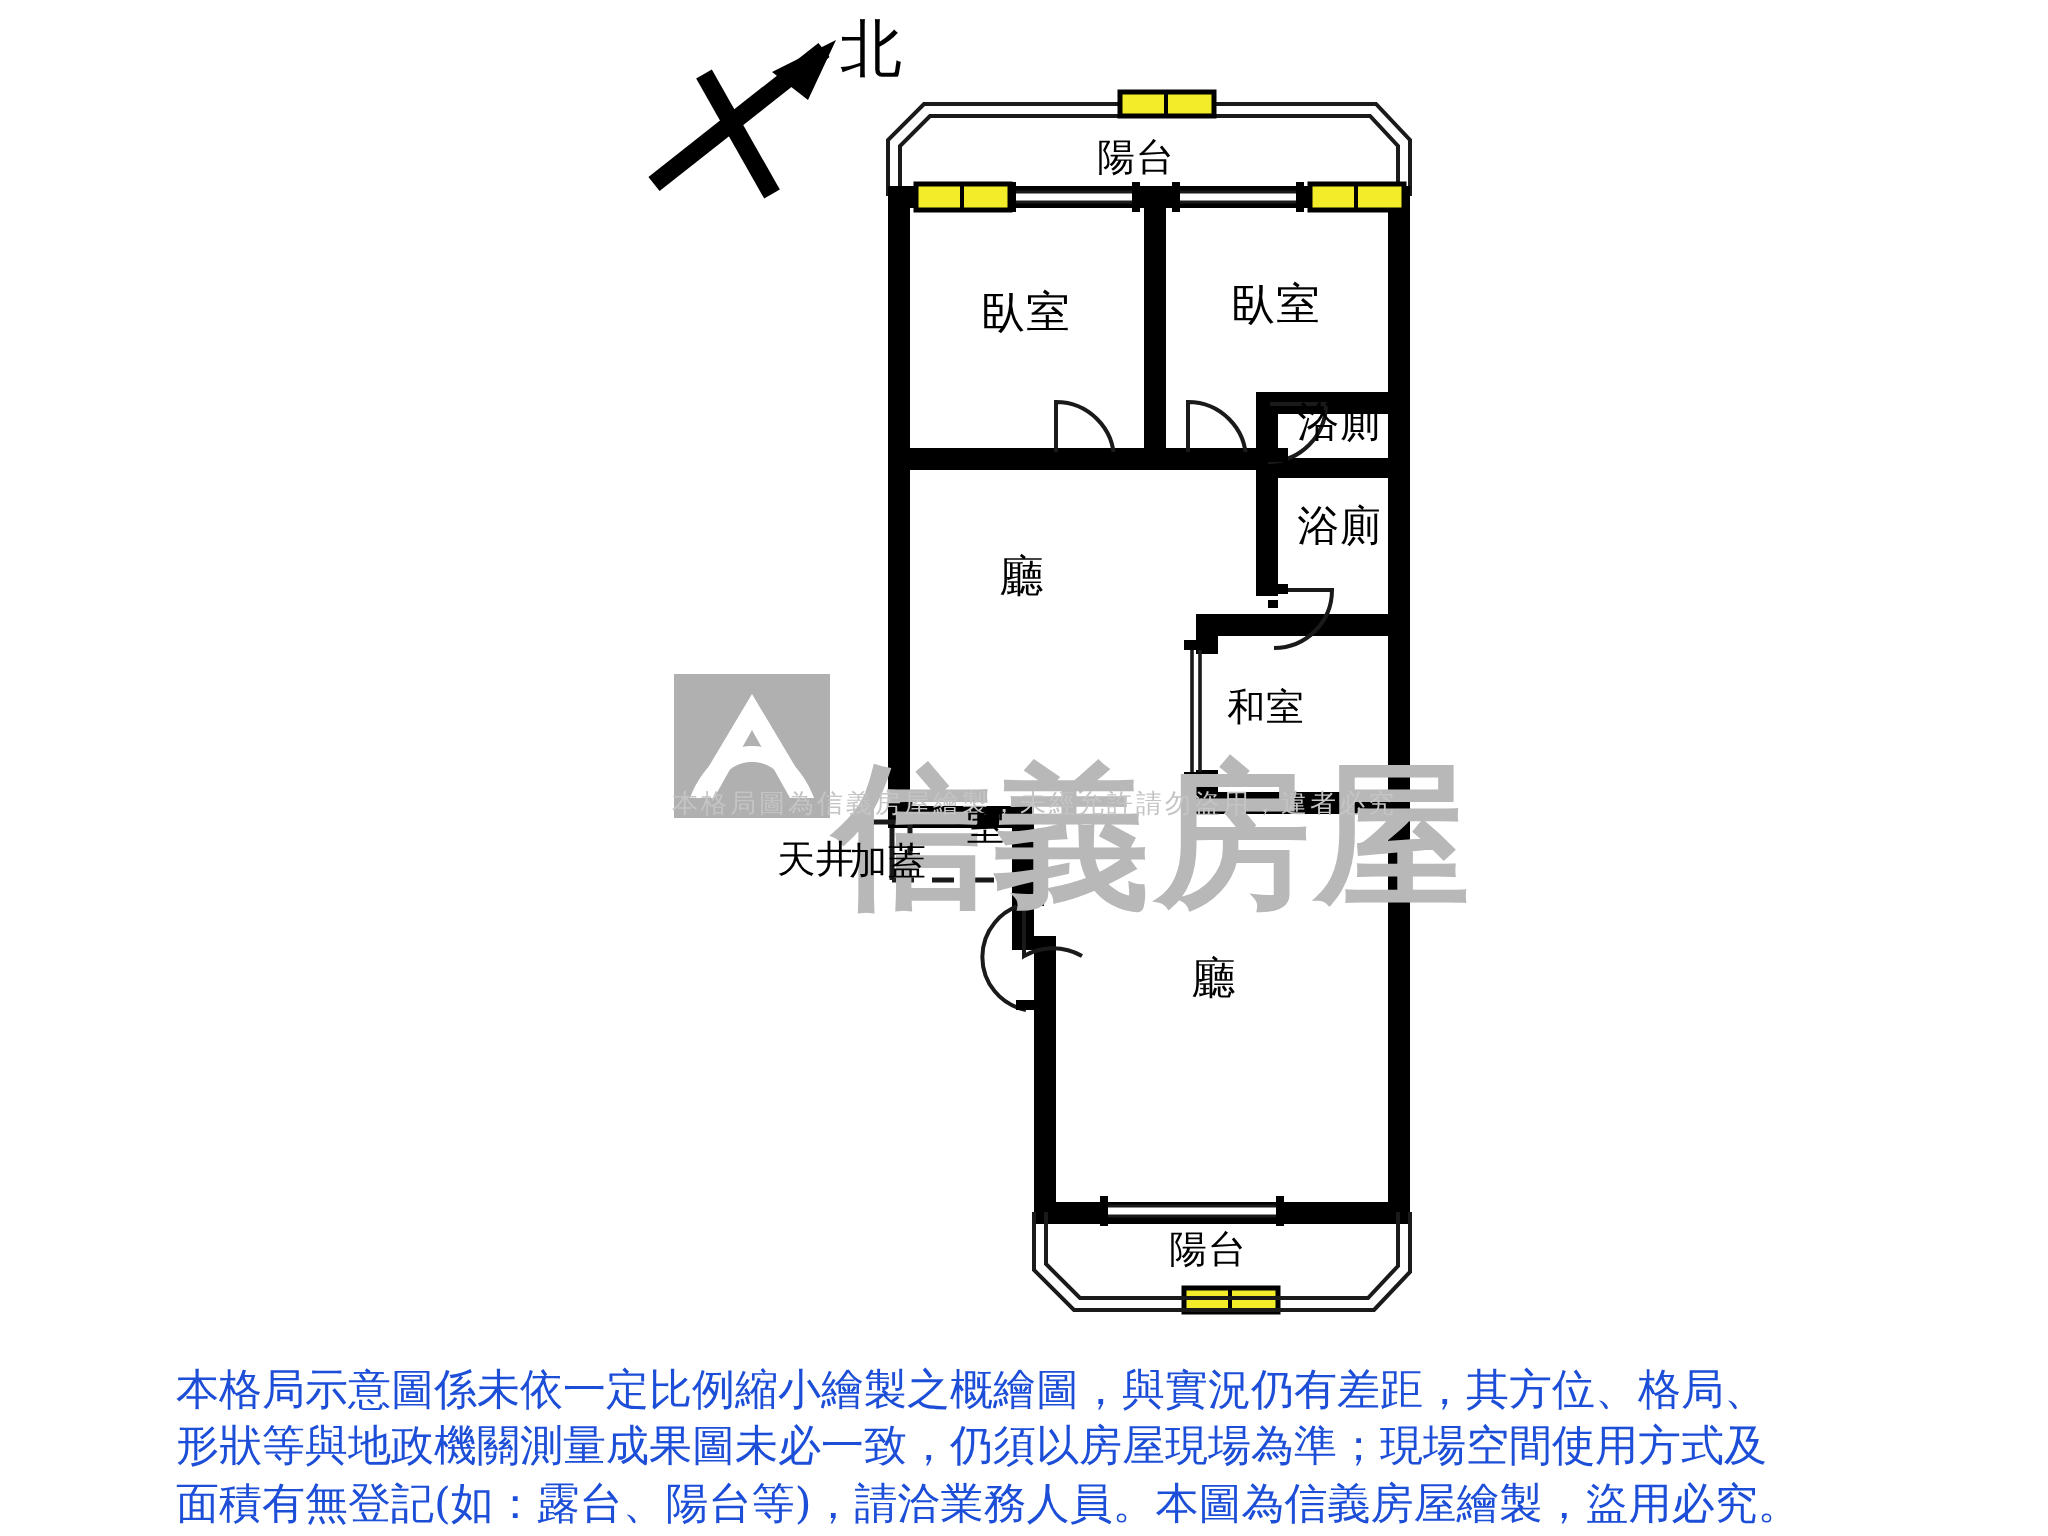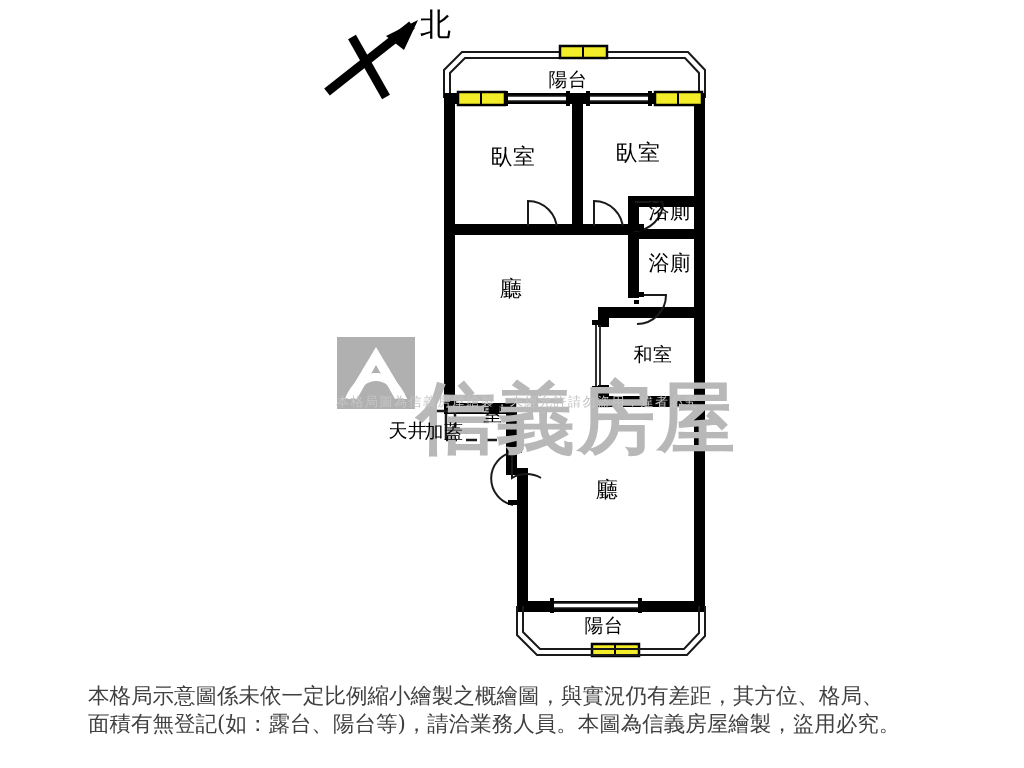--- a/index.html
+++ b/index.html
@@ -79,21 +79,21 @@
     letter-spacing: 1.5px;
     white-space: nowrap;
   }
   .footer-note {
     position: absolute;
     left: 88px;
     top: 682px;
     width: 856px;
     font-size: 21.5px;
     line-height: 1.32;
-    color: #404040;
+    color: #1d4ed8;
     font-family: "DejaVu Serif", "Liberation Serif", serif;
     text-align: left;
     letter-spacing: 0px;
   }
   .footer-note div { white-space: nowrap; }
 </style>
 </head>
 <body>
 
 <div id="plan-root">
@@ -242,31 +242,32 @@
     <div class="wm-sub">本格局圖為信義房屋繪製，未經允許請勿盜用，違者必究</div>
   </div>
 
   <div id="room-labels">
       <div class="room-label lbl-md" style="left: 568px; top: 80px; transform: translate(-50%, -50%);">陽台</div>
       <div class="room-label lbl-lg" style="left: 513px; top: 157px; transform: translate(-50%, -50%);">臥室</div>
       <div class="room-label lbl-lg" style="left: 638px; top: 153px; transform: translate(-50%, -50%);">臥室</div>
       <div class="room-label lbl-sm" style="left: 670px; top: 211px; transform: translate(-50%, -50%);">浴廁</div>
       <div class="room-label lbl-sm" style="left: 670px; top: 263px; transform: translate(-50%, -50%);">浴廁</div>
       <div class="room-label lbl-lg" style="left: 511px; top: 289px; transform: translate(-50%, -50%);">廳</div>
-      <div class="room-label lbl-md" style="left: 653px; top: 355px; transform: translate(-50%, -50%);">和室</div>
+      <div class="room-label lbl-md" style="left: 633px; top: 355px; transform: translate(-50%, -50%);">和室</div>
       <div class="room-label lbl-lg" style="left: 607px; top: 490px; transform: translate(-50%, -50%);">廳</div>
       <div class="room-label lbl-md" style="left: 604px; top: 626px; transform: translate(-50%, -50%);">陽台</div>
     </div>
 
   <div id="annotation-labels">
       <div class="room-label lbl-md" style="left: 408px; top: 399px; transform: translate(-50%, -50%); margin-top: 32px;">天井</div>
       <div class="room-label lbl-md" style="left: 408px; top: 432px; transform: translate(-50%, -50%); margin-left: 36px;">加蓋</div>
       <div class="room-label lbl-md" style="left: 493px; top: 415px; transform: translate(-50%, -50%);">室</div>
     </div>
 
   <div class="compass-label" style="left:420px; top:4px;">北</div>
 
   <div class="footer-note">
     <div>本格局示意圖係未依一定比例縮小繪製之概繪圖，與實況仍有差距，其方位、格局、</div>
+    <div>形狀等與地政機關測量成果圖未必一致，仍須以房屋現場為準；現場空間使用方式及</div>
     <div>面積有無登記(如：露台、陽台等)，請洽業務人員。本圖為信義房屋繪製，盜用必究。</div>
   </div>
 
 </div>
 
 </body></html>

